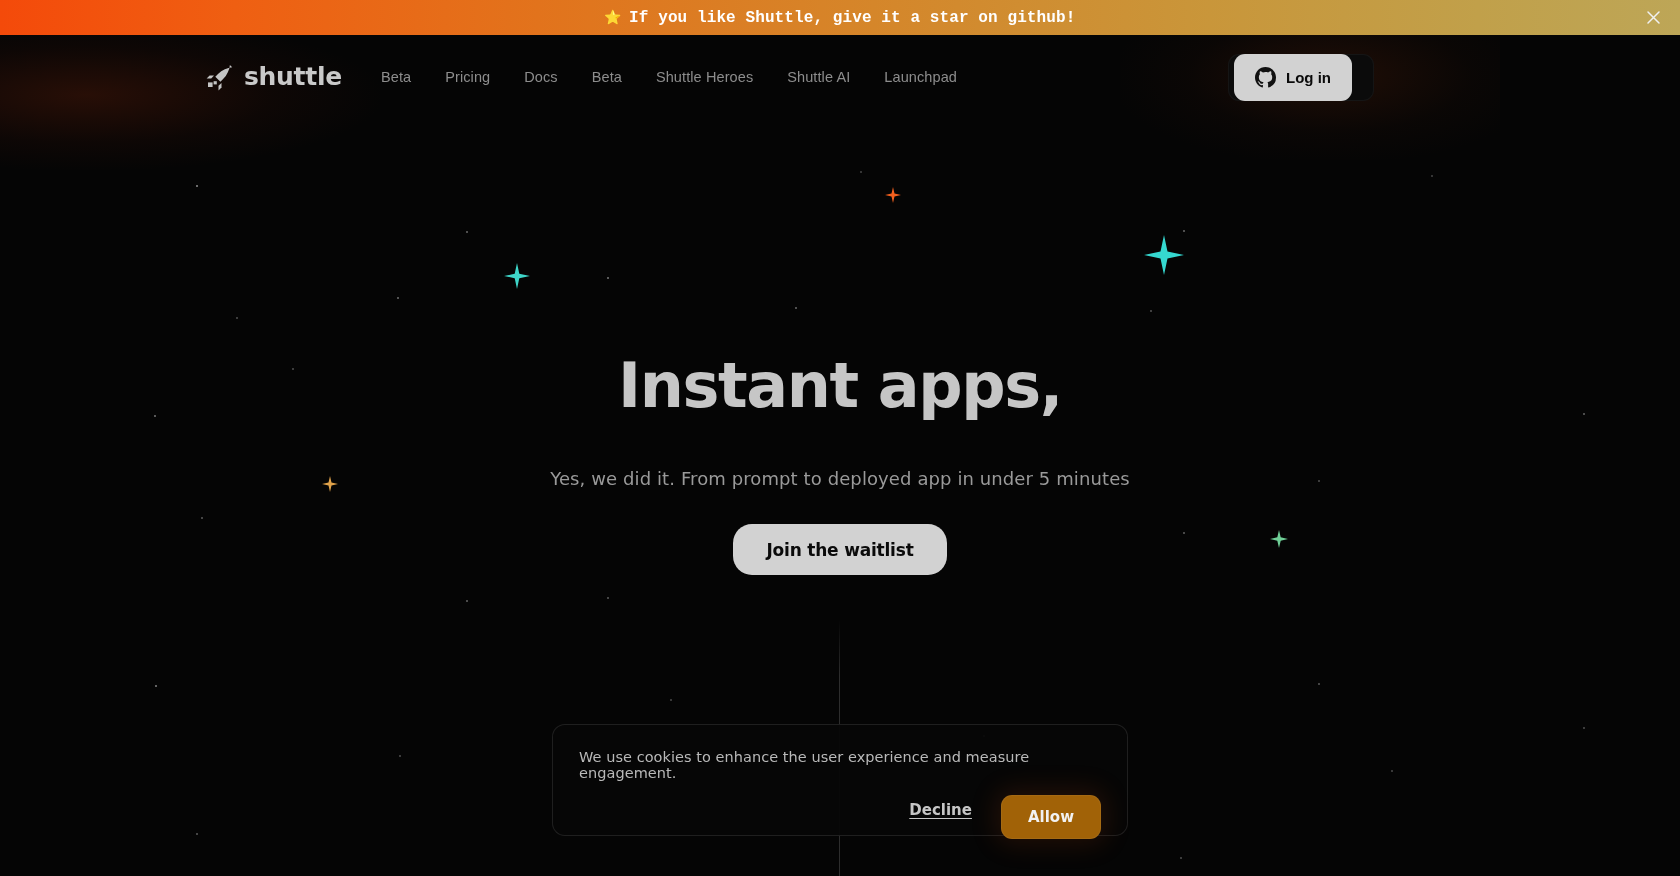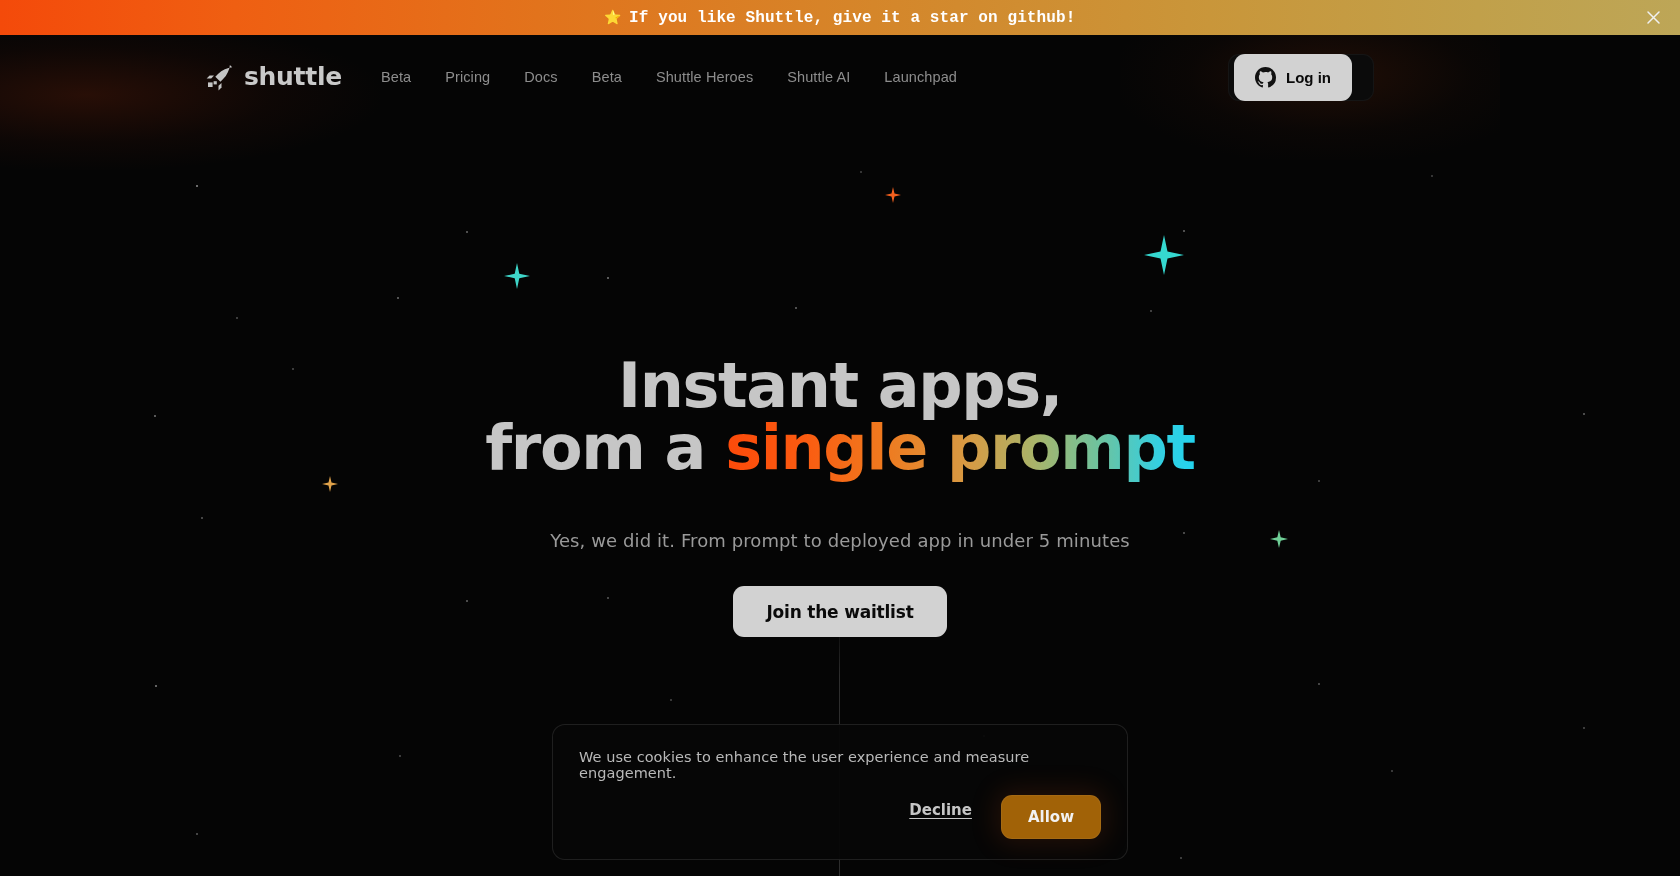--- a/index.html
+++ b/index.html
@@ -254,40 +254,40 @@
   }
   #waitlist-wrap {
     margin-top: 35px;
     display: flex;
     justify-content: center;
     pointer-events: auto;
   }
   #waitlist-btn {
     height: 51px;
     padding: 0 33px;
-    border-radius: 11px;
+    border-radius: 19px;
     background: #d2d2d2;
     color: #0a0a0a;
     font-size: 17px;
     font-weight: 700;
     display: flex;
     align-items: center;
     justify-content: center;
     cursor: pointer;
     font-family: "DejaVu Sans", sans-serif;
     letter-spacing: -0.2px;
   }
 
   
   #cookie-banner {
     position: absolute;
     left: 552px;
     top: 724px;
     width: 576px;
-    height: 136px;
+    height: 112px;
     border: 1px solid rgba(255,255,255,0.10);
     border-radius: 13px;
     background: rgba(6,6,6,0.94);
     z-index: 30;
     padding: 24px 26px 0 26px;
   }
   #cookie-text {
     font-size: 14.5px;
     color: #b9b9b9;
     letter-spacing: 0.05px;
@@ -443,21 +443,20 @@
           3.07-1.87 3.75-3.65 3.95.29.25.54.73.54 1.48 0 1.07-.01 1.93-.01 2.2 0 .21.15.46.55.38A8.01 8.01 0 0016 8c0-4.42-3.58-8-8-8z"></path>
       </svg>
       <span>Log in</span>
     </div>
   </div>
 
   <div id="hero">
     <div id="hero-inner">
       <h1 id="headline">
         <span class="line">Instant apps,</span>
-        <span class="line"><span>from a </span><span class="grad">single prompt</span></span>
       </h1>
       <div id="subtitle">Yes, we did it. From prompt to deployed app in under 5 minutes</div>
       <div id="waitlist-wrap">
         <div id="waitlist-btn">Join the waitlist</div>
       </div>
     </div>
   </div>
 
   <div id="cookie-banner">
     <div id="cookie-text">We use cookies to enhance the user experience and measure engagement.</div>

